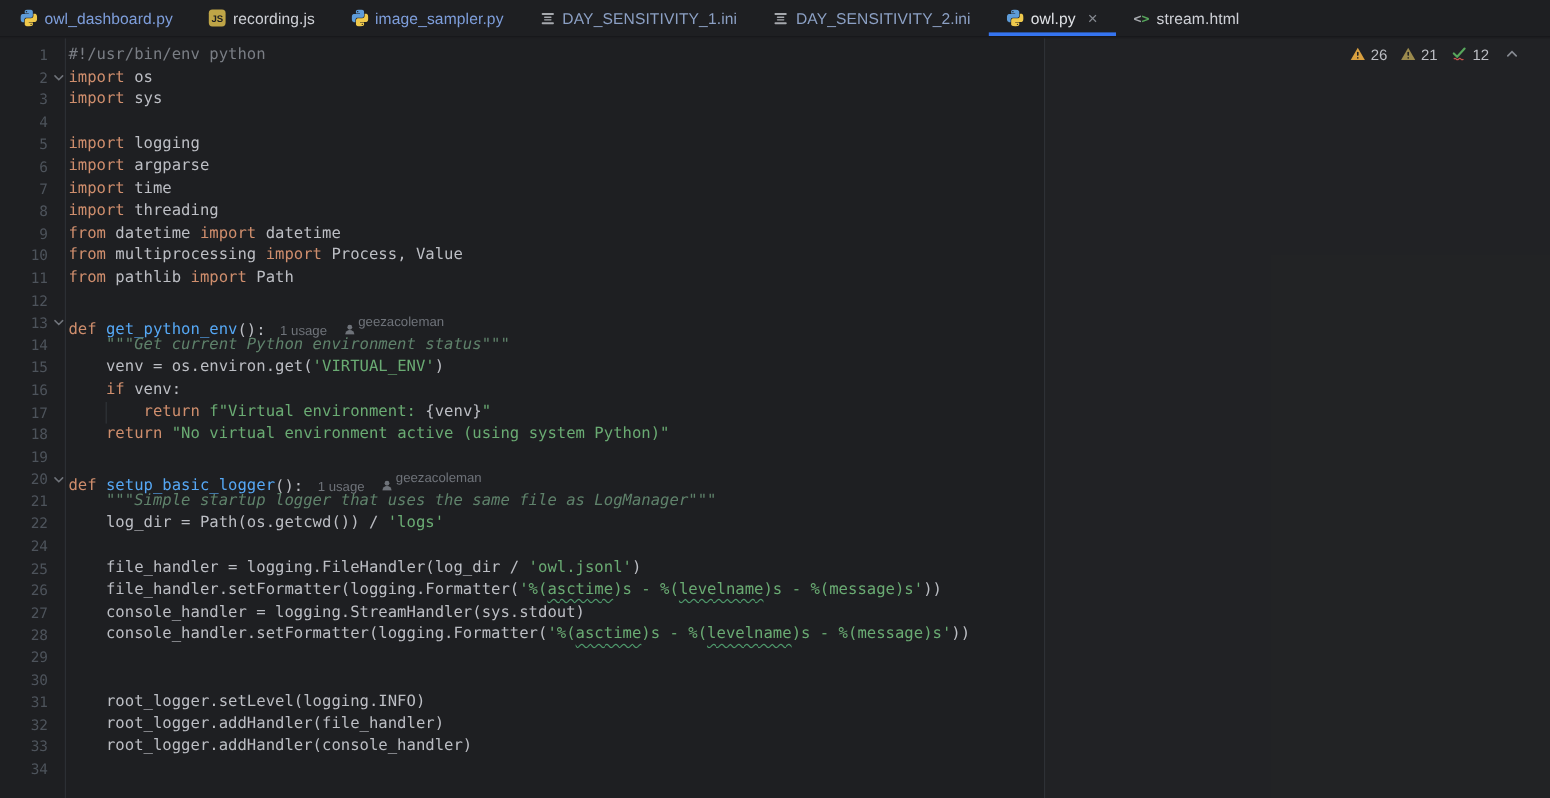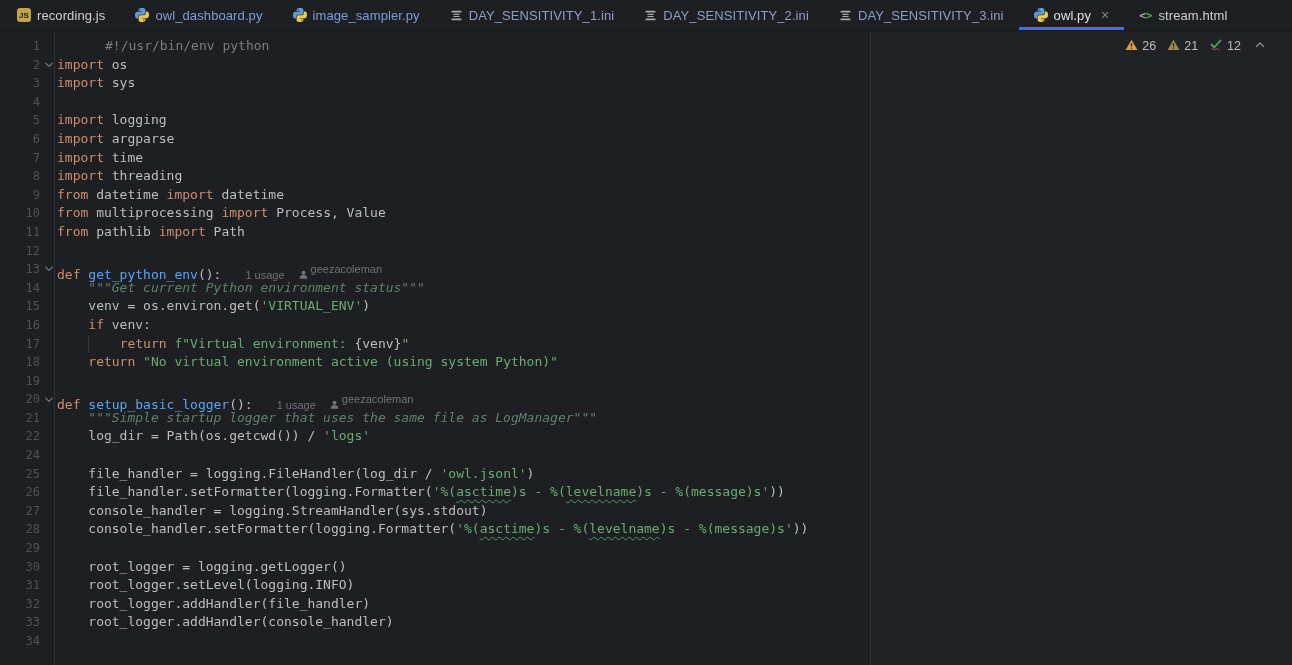--- a/index.html
+++ b/index.html
@@ -35,59 +35,59 @@
   .margin-line{position:absolute;left:870px;top:0;bottom:0;width:1px;background:#2E3136;}
   .right-shade{position:absolute;left:871px;right:0;top:0;bottom:0;
        background:rgba(255,255,255,0.016);}
   .code{position:absolute;top:0;left:0;right:0;padding-top:5px;
        font-family:"DejaVu Sans Mono",monospace;font-size:13px;}
   .line{display:flex;height:18.6px;line-height:18.6px;position:relative;}
   .ln{width:40px;text-align:right;color:var(--line_number);font-size:12px;
       flex:none;cursor:pointer;}
   .foldcol{width:17px;flex:none;display:flex;align-items:center;justify-content:center;}
   .code-text{white-space:pre;}
-  .sg-c{color:var(--comment);margin-left:48px;}
+  .sg-c{color:var(--comment);}
   .sg-k{color:var(--keyword);}
   .sg-t{color:var(--default_text);margin-top:12px;}
   .sg-f{color:var(--function_name);}
   .sg-s{color:var(--string);}
   .sg-d{color:var(--docstring);font-style:italic;}
   .sg-a{color:var(--named_arg);}
   .sg-u{color:var(--string);text-decoration:underline wavy #4E9A6C 1px;
         text-underline-offset:3px;}
   .inline-guide{position:absolute;left:88px;top:0;bottom:0;width:1px;background:#303338;}
   .inlay{font-family:"Liberation Sans",sans-serif;font-size:11px;color:var(--inlay);
-        margin-left:24px;}
+        margin-left:12px;}
   .inlay-author{font-family:"Liberation Sans",sans-serif;font-size:11px;color:var(--inlay);
         margin-left:14px;display:inline-flex;align-items:flex-end;gap:3px;}
 
   
   .inspections{position:absolute;top:6px;right:26px;display:flex;align-items:center;
         gap:11px;font-size:12.5px;color:#BCBEC4;cursor:pointer;}
   .insp-item{display:flex;align-items:center;gap:4px;}
 </style>
 </head>
 <body>
 
 <div class="app">
 
   <div class="tabbar">
     <div class="tabs" id="tabs">
         <div class="tab">
-          <span class="jsicon">JS</span>
-          <span class="tab-label" style="color:#CED0D6">recording.js</span>
-        </div>
-        <div class="tab">
           <span style="display:inline-flex">
             <svg width="14" height="14" viewBox="0 0 24 24">
               <path fill="#5E9CD9" d="M11.914 0C5.82 0 6.2 2.656 6.2 2.656l.007 2.752h5.814v.826H3.9S0 5.789 0 11.969c0 6.18 3.403 5.96 3.403 5.96h2.03v-2.867s-.109-3.42 3.35-3.42h5.766s3.24.052 3.24-3.148V3.202S18.28 0 11.913 0zM8.708 1.85c.578 0 1.046.47 1.046 1.052 0 .581-.468 1.051-1.046 1.051-.579 0-1.046-.47-1.046-1.051 0-.582.467-1.052 1.046-1.052z"></path>
               <path fill="#EFC94C" d="M12.087 24c6.092 0 5.712-2.656 5.712-2.656l-.007-2.752h-5.814v-.826h8.123s3.9.445 3.9-5.735c0-6.18-3.404-5.96-3.404-5.96h-2.03v2.867s.109 3.42-3.35 3.42H9.452s-3.24-.052-3.24 3.148v5.292S5.72 24 12.087 24zm3.205-1.85c-.578 0-1.046-.47-1.046-1.052 0-.581.468-1.051 1.046-1.051.579 0 1.046.47 1.046 1.051 0 .582-.467 1.052-1.046 1.052z"></path>
             </svg>
           </span>
           <span class="tab-label" style="color:#7E9EDB">owl_dashboard.py</span>
+        </div>
+        <div class="tab">
+          <span class="jsicon">JS</span>
+          <span class="tab-label" style="color:#CED0D6">recording.js</span>
         </div>
         <div class="tab">
           <span style="display:inline-flex">
             <svg width="14" height="14" viewBox="0 0 24 24">
               <path fill="#5E9CD9" d="M11.914 0C5.82 0 6.2 2.656 6.2 2.656l.007 2.752h5.814v.826H3.9S0 5.789 0 11.969c0 6.18 3.403 5.96 3.403 5.96h2.03v-2.867s-.109-3.42 3.35-3.42h5.766s3.24.052 3.24-3.148V3.202S18.28 0 11.913 0zM8.708 1.85c.578 0 1.046.47 1.046 1.052 0 .581-.468 1.051-1.046 1.051-.579 0-1.046-.47-1.046-1.051 0-.582.467-1.052 1.046-1.052z"></path>
               <path fill="#EFC94C" d="M12.087 24c6.092 0 5.712-2.656 5.712-2.656l-.007-2.752h-5.814v-.826h8.123s3.9.445 3.9-5.735c0-6.18-3.404-5.96-3.404-5.96h-2.03v2.867s.109 3.42-3.35 3.42H9.452s-3.24-.052-3.24 3.148v5.292S5.72 24 12.087 24zm3.205-1.85c-.578 0-1.046-.47-1.046-1.052 0-.581.468-1.051 1.046-1.051.579 0 1.046.47 1.046 1.051 0 .582-.467 1.052-1.046 1.052z"></path>
             </svg>
           </span>
           <span class="tab-label" style="color:#7E9EDB">image_sampler.py</span>
         </div>
@@ -106,31 +106,20 @@
           <span style="display:inline-flex">
             <svg width="13" height="13" viewBox="0 0 14 14" fill="#A6A9AE">
               <rect x="1.5" y="2" width="11" height="1.7" rx=".8"></rect>
               <rect x="1.5" y="10.3" width="11" height="1.7" rx=".8"></rect>
               <rect x="3.6" y="5.2" width="6.8" height="1.2" rx=".6"></rect>
               <rect x="3.6" y="7.5" width="6.8" height="1.2" rx=".6"></rect>
             </svg>
           </span>
           <span class="tab-label" style="color:#8CA0C4">DAY_SENSITIVITY_2.ini</span>
         </div>
-        <div class="tab">
-          <span style="display:inline-flex">
-            <svg width="13" height="13" viewBox="0 0 14 14" fill="#A6A9AE">
-              <rect x="1.5" y="2" width="11" height="1.7" rx=".8"></rect>
-              <rect x="1.5" y="10.3" width="11" height="1.7" rx=".8"></rect>
-              <rect x="3.6" y="5.2" width="6.8" height="1.2" rx=".6"></rect>
-              <rect x="3.6" y="7.5" width="6.8" height="1.2" rx=".6"></rect>
-            </svg>
-          </span>
-          <span class="tab-label" style="color:#8CA0C4">DAY_SENSITIVITY_3.ini</span>
-        </div>
         <div class="tab active">
           <span style="display:inline-flex">
             <svg width="14" height="14" viewBox="0 0 24 24">
               <path fill="#5E9CD9" d="M11.914 0C5.82 0 6.2 2.656 6.2 2.656l.007 2.752h5.814v.826H3.9S0 5.789 0 11.969c0 6.18 3.403 5.96 3.403 5.96h2.03v-2.867s-.109-3.42 3.35-3.42h5.766s3.24.052 3.24-3.148V3.202S18.28 0 11.913 0zM8.708 1.85c.578 0 1.046.47 1.046 1.052 0 .581-.468 1.051-1.046 1.051-.579 0-1.046-.47-1.046-1.051 0-.582.467-1.052 1.046-1.052z"></path>
               <path fill="#EFC94C" d="M12.087 24c6.092 0 5.712-2.656 5.712-2.656l-.007-2.752h-5.814v-.826h8.123s3.9.445 3.9-5.735c0-6.18-3.404-5.96-3.404-5.96h-2.03v2.867s.109 3.42-3.35 3.42H9.452s-3.24-.052-3.24 3.148v5.292S5.72 24 12.087 24zm3.205-1.85c-.578 0-1.046-.47-1.046-1.052 0-.581.468-1.051 1.046-1.051.579 0 1.046.47 1.046 1.051 0 .582-.467 1.052-1.046 1.052z"></path>
             </svg>
           </span>
           <span class="tab-label" style="color:#DFE1E5">owl.py</span>
           <span class="tab-close">×</span>
         </div>
@@ -302,21 +291,20 @@
           <span class="code-text"><span class="sg-t">    console_handler.setFormatter(logging.Formatter(</span><span class="sg-s">'%(</span><span class="sg-u">asctime</span><span class="sg-s">)s - %(</span><span class="sg-u">levelname</span><span class="sg-s">)s - %(message)s'</span><span class="sg-t">))</span></span>
         </div>
         <div class="line">
           <span class="ln">29</span>
           <span class="foldcol"></span>
           <span class="code-text"></span>
         </div>
         <div class="line">
           <span class="ln">30</span>
           <span class="foldcol"></span>
-          <span class="code-text"><span class="sg-t">    root_logger = logging.getLogger()</span></span>
         </div>
         <div class="line">
           <span class="ln">31</span>
           <span class="foldcol"></span>
           <span class="code-text"><span class="sg-t">    root_logger.setLevel(logging.INFO)</span></span>
         </div>
         <div class="line">
           <span class="ln">32</span>
           <span class="foldcol"></span>
           <span class="code-text"><span class="sg-t">    root_logger.addHandler(file_handler)</span></span>

